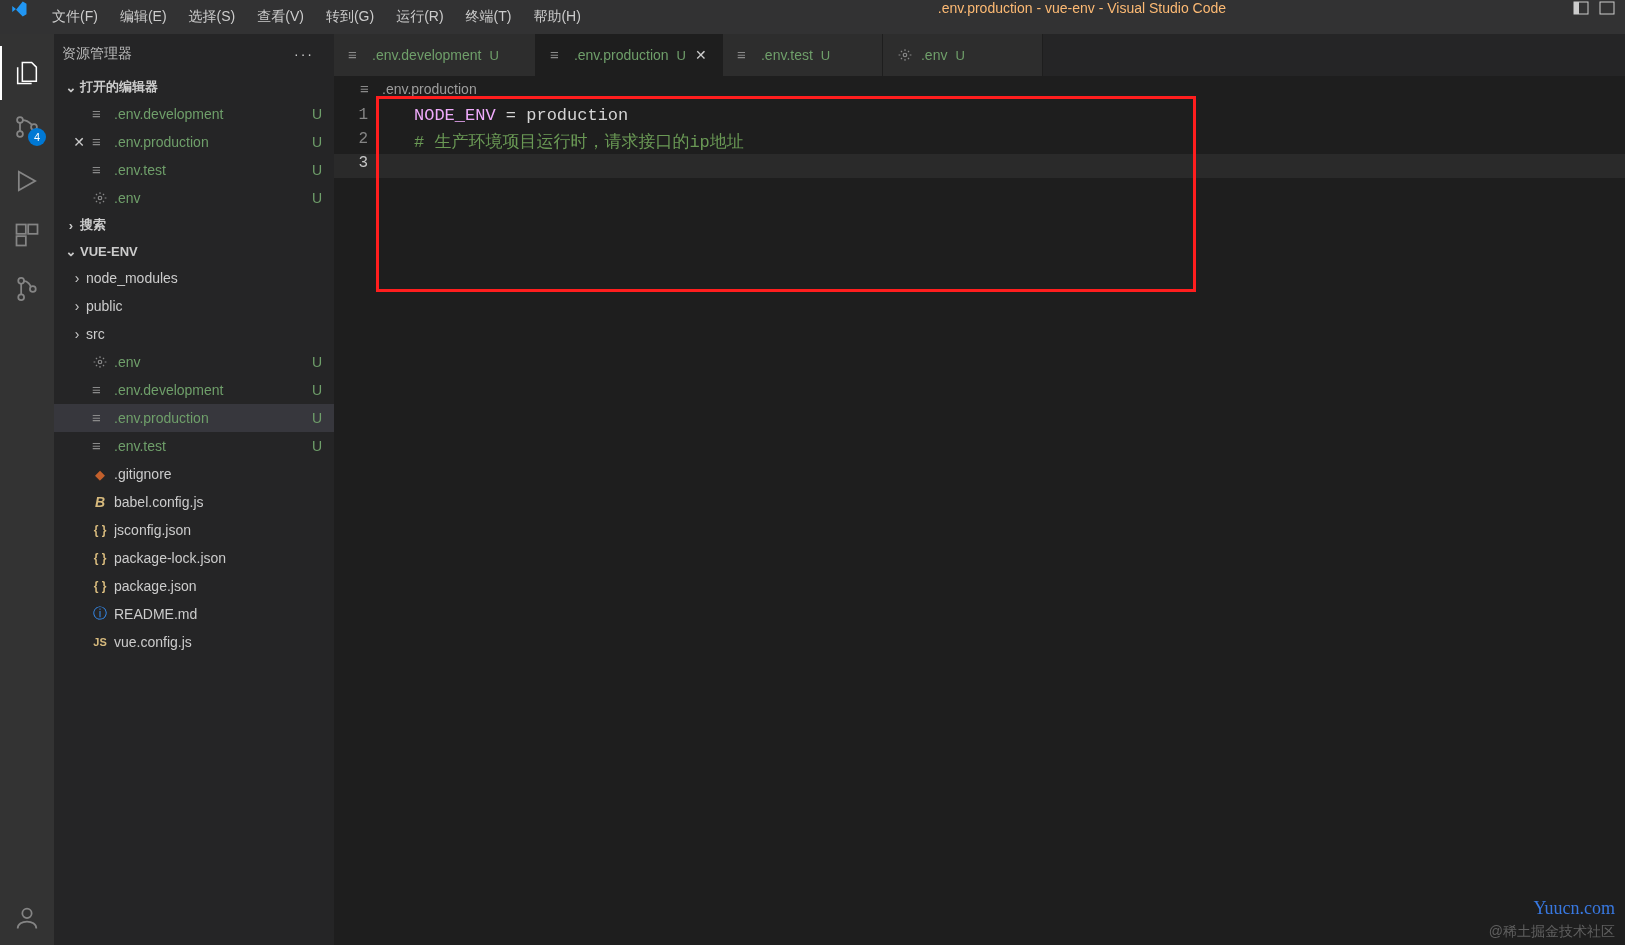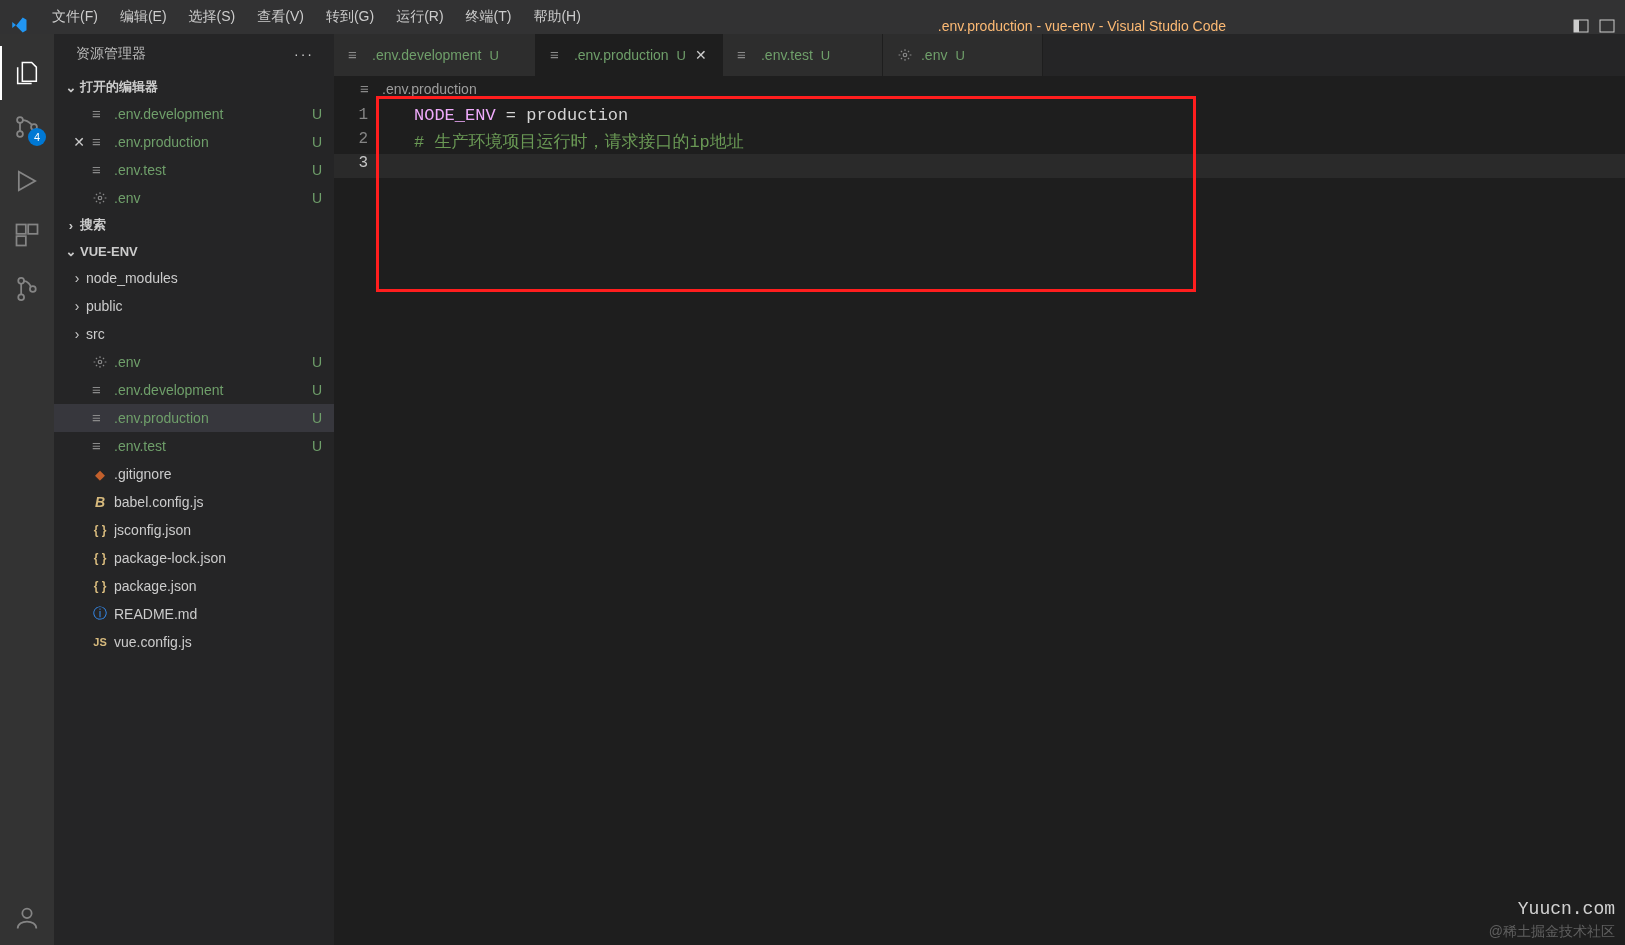--- a/index.html
+++ b/index.html
@@ -13,21 +13,21 @@
     overflow: hidden;
     display: flex;
     flex-direction: column;
     position: relative;
   }
   
   .titlebar {
     height: 34px;
     background: #323233;
     display: flex;
-    align-items: flex-end;
+    align-items: flex-start;
     padding: 0 10px;
     color: #cccccc;
     font-size: 14px;
   }
   .titlebar .vscode-logo { width:18px; height:18px; margin-right:14px; display:flex; align-items:center; justify-content:center;}
   .titlebar .menu { display:flex; gap:2px; }
   .titlebar .menu .menu-item { padding: 0 10px; height:34px; display:flex; align-items:center; white-space:nowrap; cursor:default;}
   .titlebar .title { flex:1; text-align:center; color:#fdba74; font-size:14px; }
   .titlebar .winctrl { display:flex; gap:10px; }
   .titlebar .winicon { width:16px; height:16px; display:flex; align-items:center; justify-content:center; color:#ccc;}
@@ -67,21 +67,21 @@
     width:280px;
     background:#252526;
     display:flex;
     flex-direction:column;
     color:#ccc;
     font-size:14px;
   }
   .sidebar-header {
     height:40px;
     display:flex; align-items:center; justify-content:space-between;
-    padding:0 20px 0 22px;
+    padding:0 20px 0 8px;
     color:#bbbbbb;
     font-size:14px;
   }
   .sidebar-header .ellipsis { color:#ccc; letter-spacing:2px; }
   .section-title {
     height:26px; display:flex; align-items:center;
     padding-left:8px;
     font-weight:600; font-size:13px;
     cursor:default;
   }
@@ -161,21 +161,21 @@
     border:3px solid #ff1e1e;
     left:42px; top:-6px;
     width:820px; height:196px;
     pointer-events:none;
   }
   .code-cursor-line { background:#2a2a2a; }
   .code-cursor-line .lineno { color:#c6c6c6;}
   
   .watermark-red {
     position:absolute; right:10px; bottom:26px;
-    color:#e5e5e5; font-size:18px; font-family:Liberation Mono, monospace; opacity:0.9;
+    color:#3b82f6; font-size:18px; font-family:Liberation Serif, serif; opacity:0.9;
   }
   .watermark-gray {
     position:absolute; right:10px; bottom:4px;
     color:#8a8a8a; font-size:14px; font-family:sans-serif; opacity:0.6;
   }
 </style>
 </head>
 <body>
 
 <div class="titlebar">

